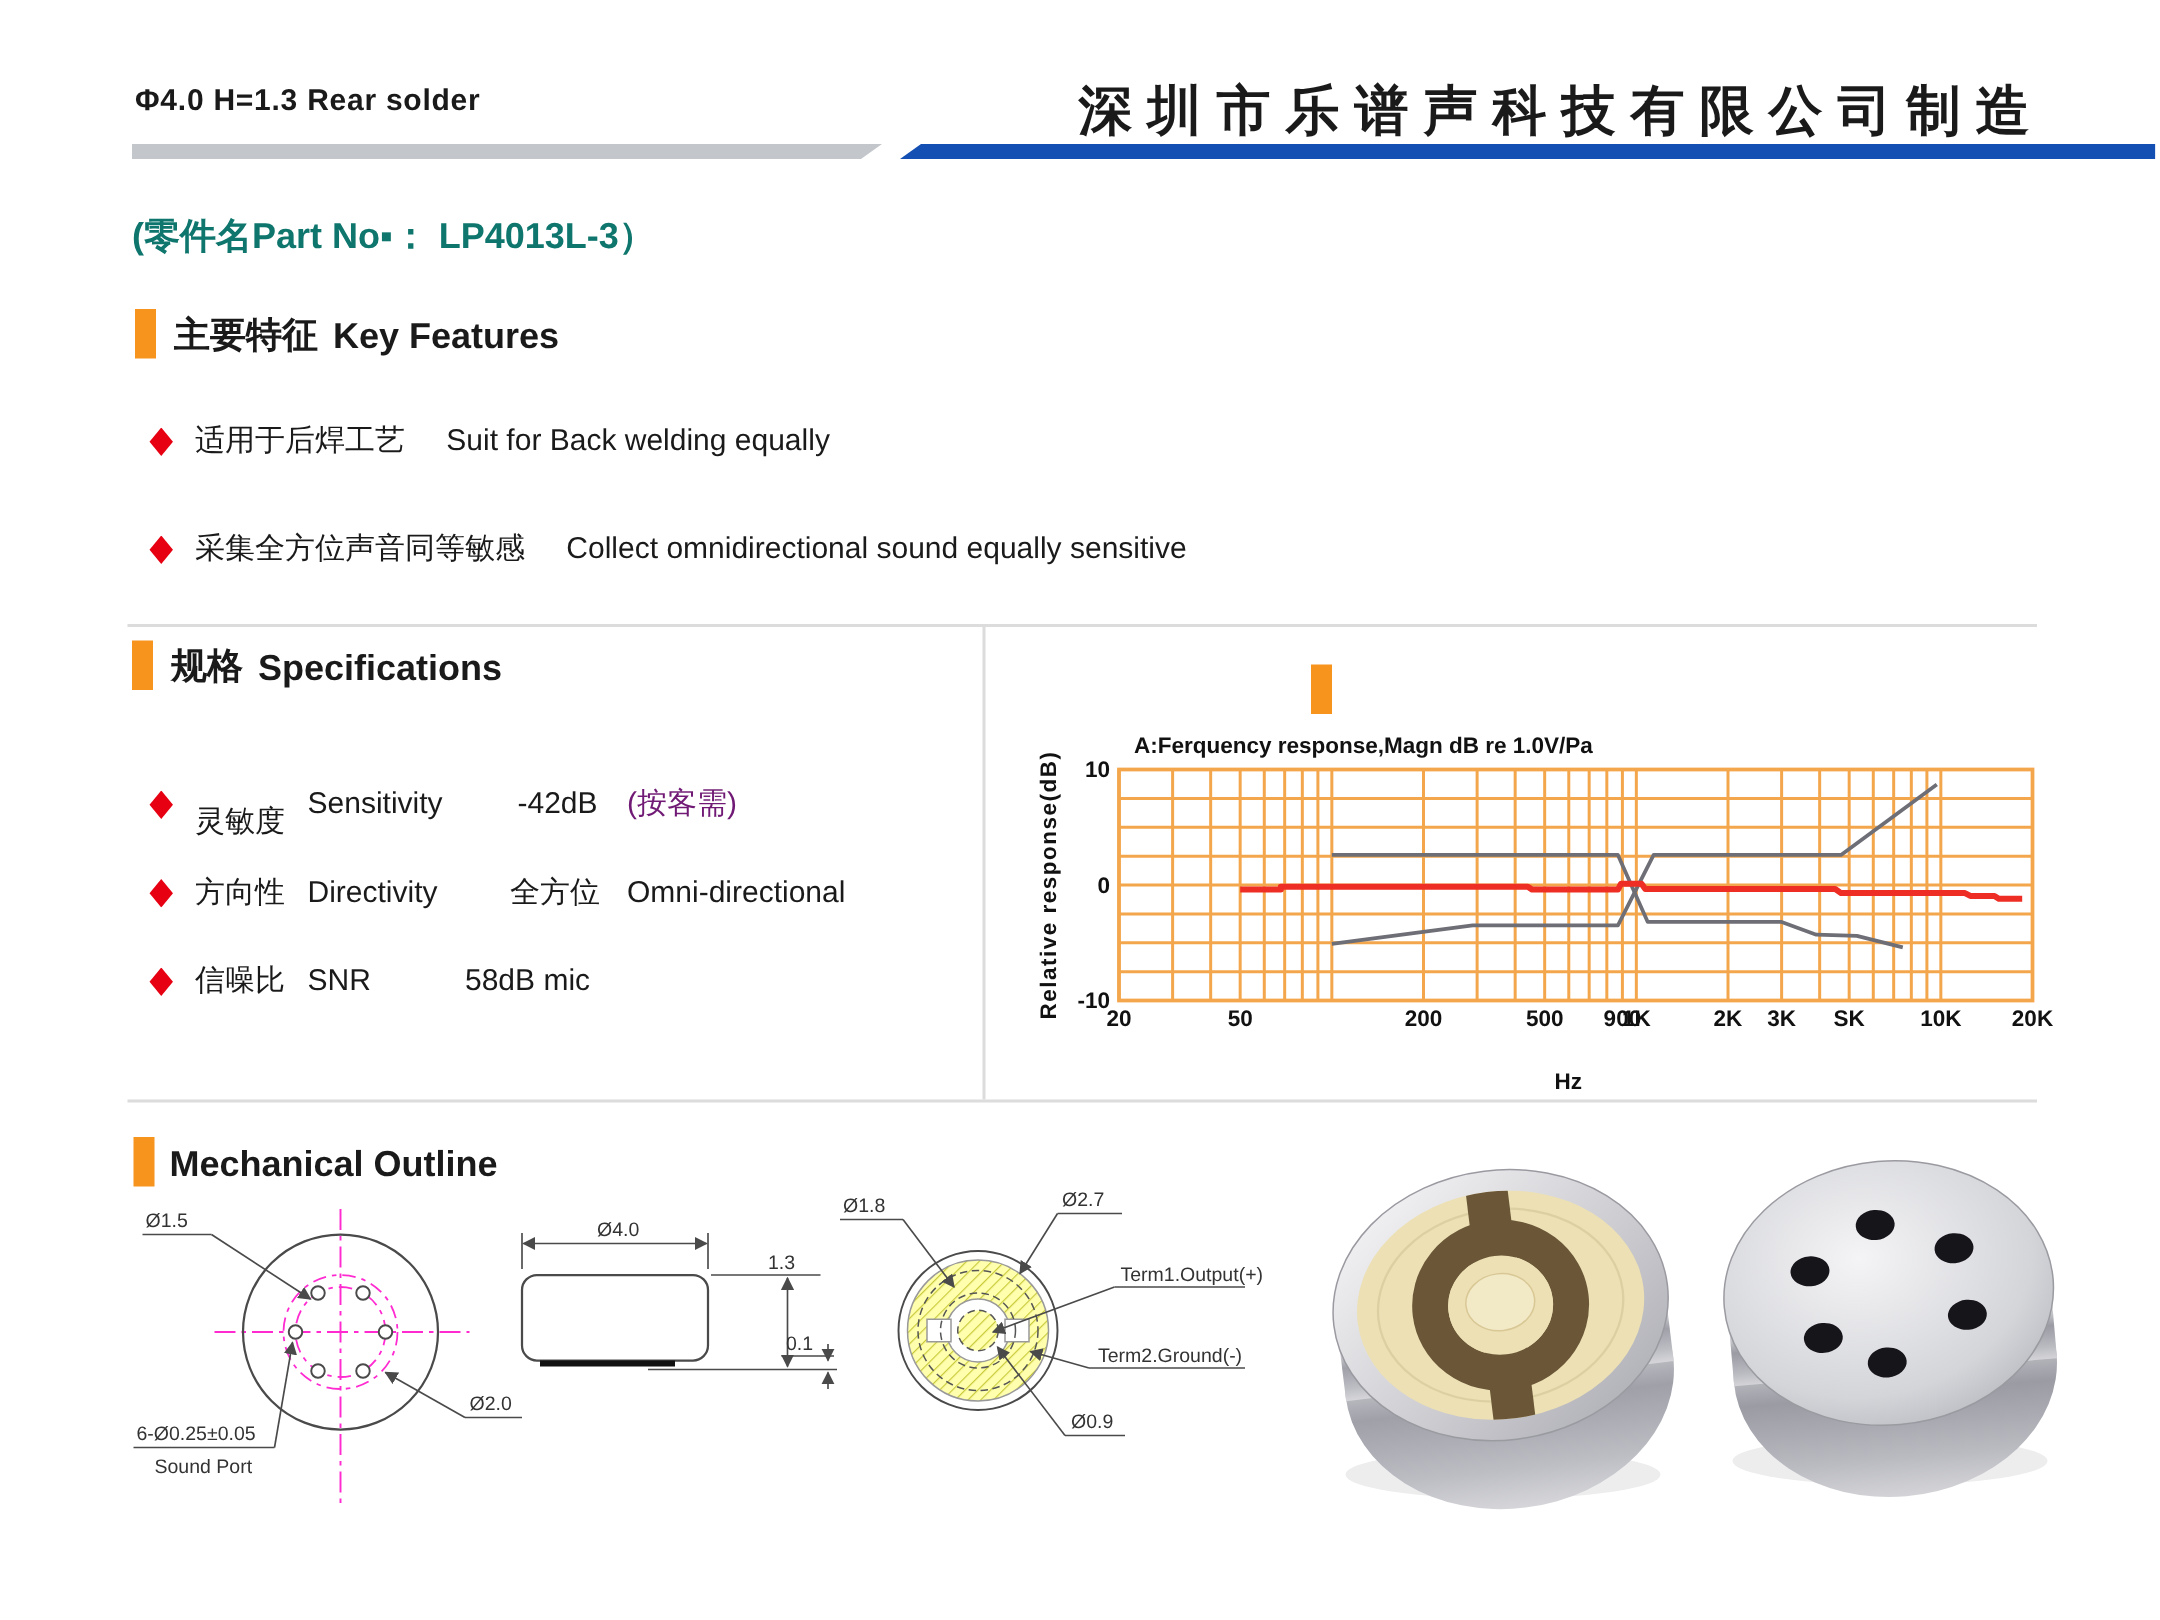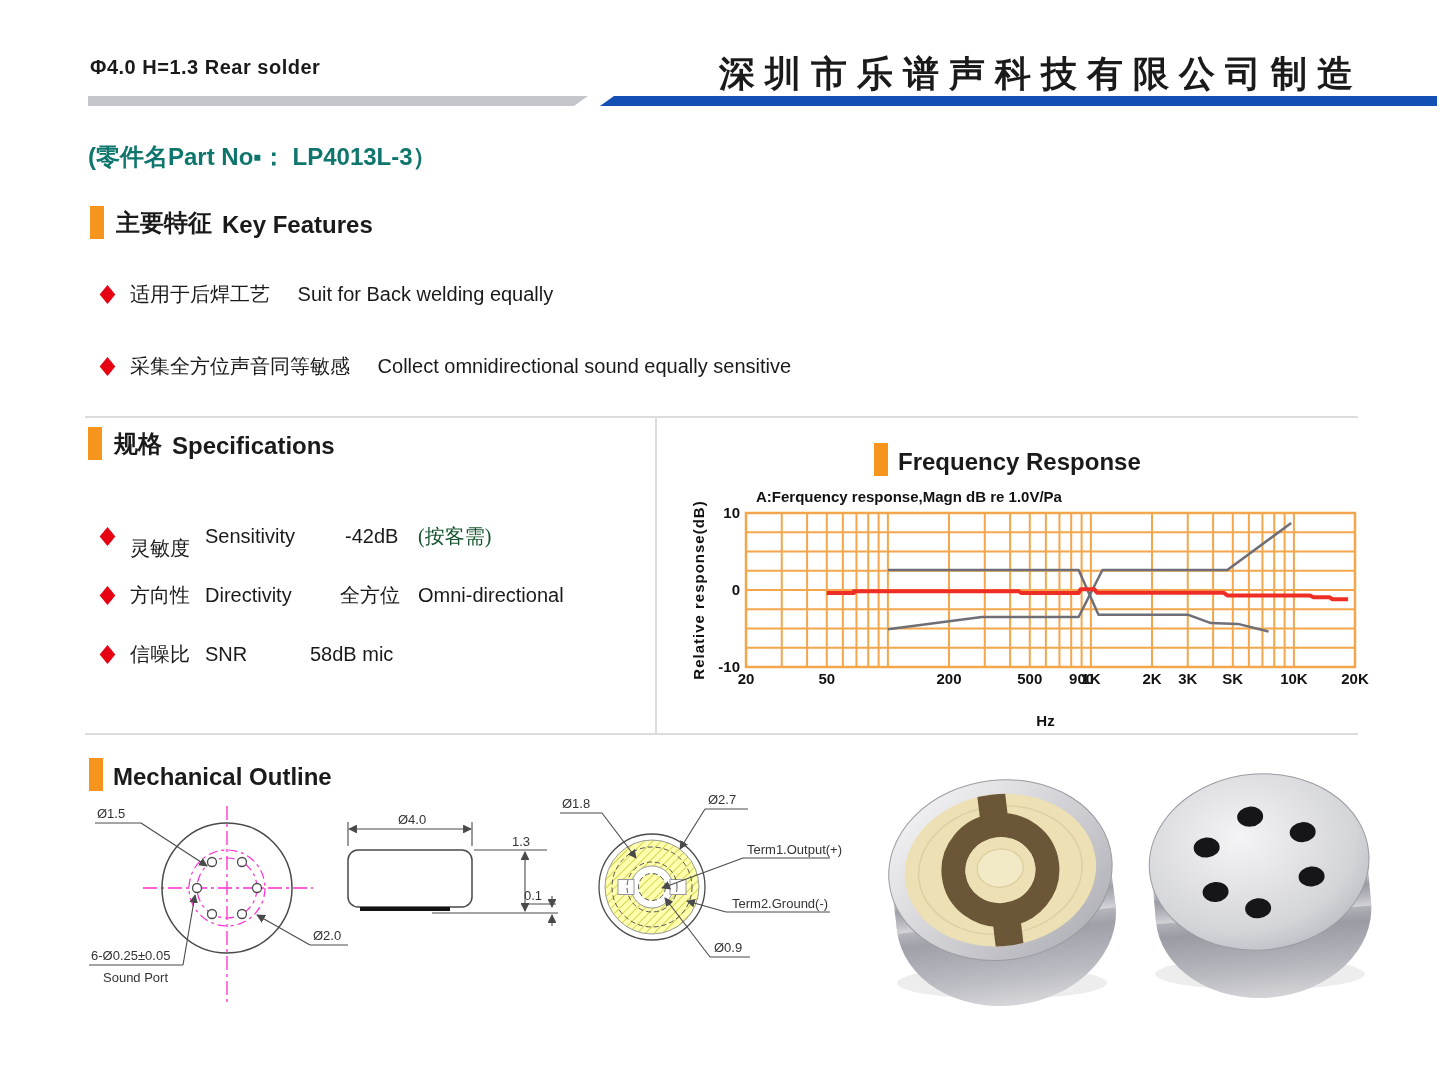--- a/index.html
+++ b/index.html
@@ -19,21 +19,21 @@
   .sec-head{display:flex;align-items:flex-end;gap:12px;font-size:24px;font-weight:bold;}
   .sec-mark{width:14px;height:33px;background:#f7941e;flex:0 0 auto;}
   .sec-head .en{margin-left:-2px;}
   
   .bullet-row{padding-left:31px;font-size:20px;line-height:26px;}
   .diamond{position:absolute;left:0;top:4px;width:17px;height:19px;background:#e60012;
            clip-path:polygon(50% 0,96% 50%,50% 100%,4% 50%);}
   .bullet-row .en{margin-left:22px;}
   .spec-row{padding-left:0;height:26px;}
   .spec-row .seg{position:absolute;top:0;white-space:nowrap;}
-  .red-note{color:#14532d;font-family:Liberation Serif, serif;}
+  .red-note{color:#701a75;}
   
   .hline{background:#dcdcdc;height:2px;}
   .vline{background:#dcdcdc;width:2px;}
   svg text{font-family:"Liberation Sans","DejaVu Sans",sans-serif;}
   .draw-label{font-size:13px;fill:#333;}
   .chart-tick{font-size:15px;font-weight:bold;fill:#111;}
   .chart-title{font-size:15px;font-weight:bold;fill:#111;}
 </style>
 </head>
 <body>
@@ -86,21 +86,20 @@
   <span class="diamond"></span>
   <span class="seg" style="left:31px;">信噪比</span>
   <span class="seg" style="left:106px;">SNR</span>
   <span class="seg" style="left:211px;">58dB mic</span>
 </div>
 
 <div class="abs vline" style="left:655px;top:418px;height:315px;"></div>
 
 <div class="abs sec-head" style="left:874px;top:443px;">
   <span class="sec-mark"></span>
-  <span class="en">Frequency Response</span>
 </div>
 <svg id="fr-chart" class="abs" style="left:690px;top:486px;" width="680" height="240">
     <line x1="56" y1="27" x2="56" y2="181" stroke="#f3a64b" stroke-width="2"></line>
     <line x1="91.74652558830326" y1="27" x2="91.74652558830326" y2="181" stroke="#f3a64b" stroke-width="2"></line>
     <line x1="117.1090891197882" y1="27" x2="117.1090891197882" y2="181" stroke="#f3a64b" stroke-width="2"></line>
     <line x1="136.7818217604236" y1="27" x2="136.7818217604236" y2="181" stroke="#f3a64b" stroke-width="2"></line>
     <line x1="152.85561470809148" y1="27" x2="152.85561470809148" y2="181" stroke="#f3a64b" stroke-width="2"></line>
     <line x1="166.44581300310597" y1="27" x2="166.44581300310597" y2="181" stroke="#f3a64b" stroke-width="2"></line>
     <line x1="178.21817823957633" y1="27" x2="178.21817823957633" y2="181" stroke="#f3a64b" stroke-width="2"></line>
     <line x1="188.60214029639474" y1="27" x2="188.60214029639474" y2="181" stroke="#f3a64b" stroke-width="2"></line>

